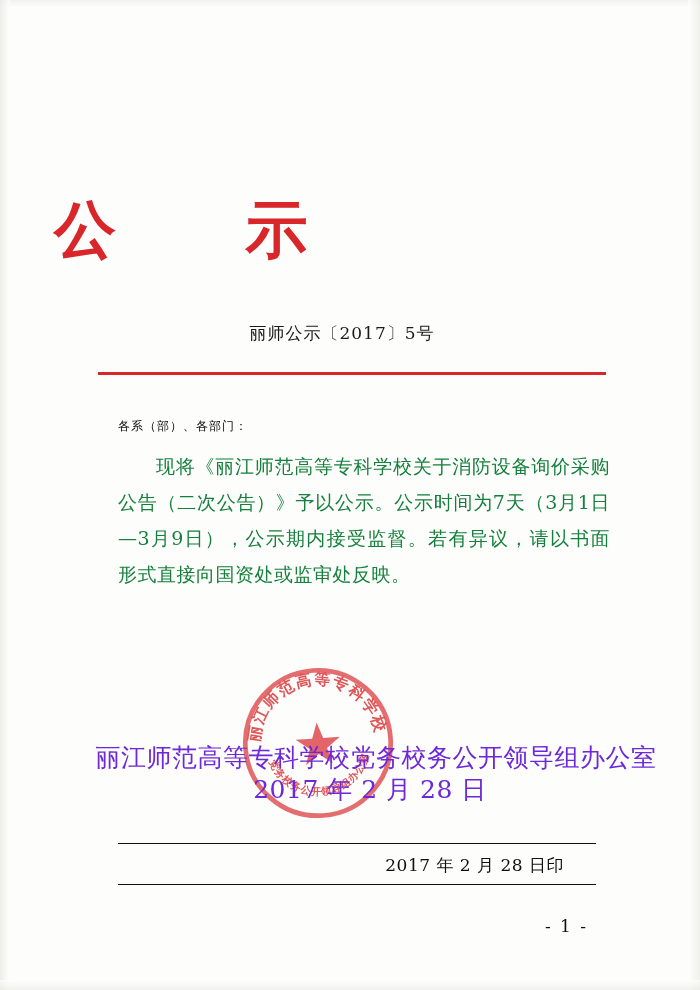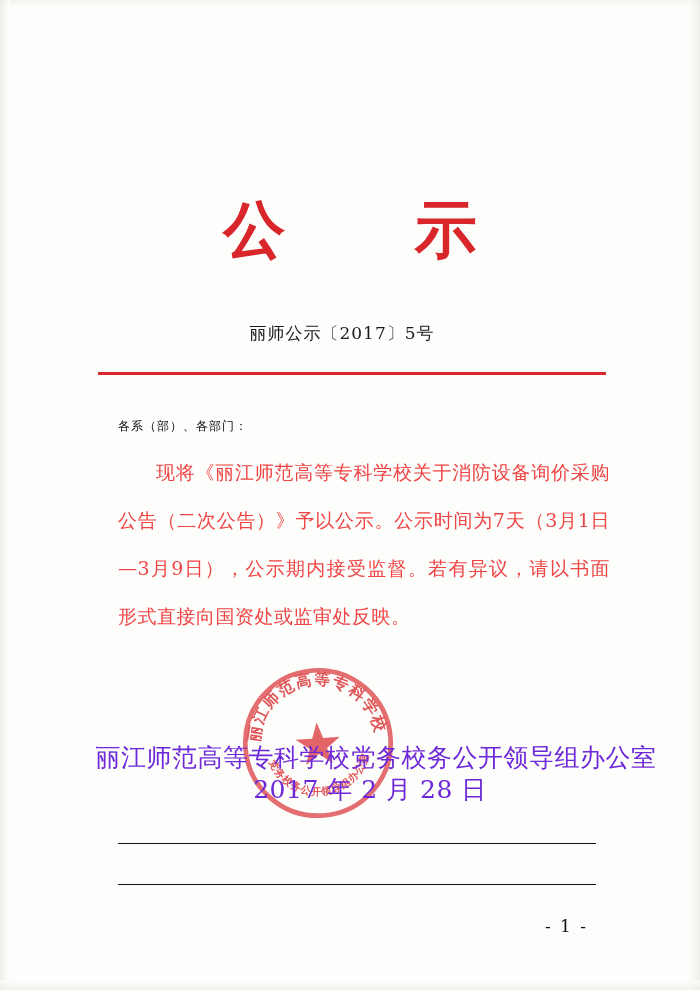--- a/index.html
+++ b/index.html
@@ -51,21 +51,21 @@
     width: 700px; height: 10px;
     background: linear-gradient(to top, #eaeae4, #ffffff);
     opacity: .6;
   }
 
   .doc-title {
     position: absolute;
     top: 196px;
     left: 0;
     width: 700px;
-    text-align: center;
+    text-align: left;
     color: #d8262a;
     font-family: "DejaVu Serif", "Liberation Serif", serif;
     font-weight: bold;
     font-size: 62px;
     letter-spacing: 54px;
     text-indent: 54px;
     line-height: 1.1;
   }
 
   .doc-number {
@@ -96,22 +96,22 @@
     color: #0d0d0d;
     letter-spacing: 1px;
   }
 
   .body-text {
     position: absolute;
     top: 448px;
     left: 118px;
     width: 492px;
     font-size: 19px;
-    line-height: 48px;
-    color: #ef4444;
+    line-height: 36px;
+    color: #15803d;
     text-indent: 38px;
     text-align: justify;
     letter-spacing: .5px;
   }
 
   .phone-block {
     position: absolute;
     top: 585px;
     left: 172px;
     font-size: 19px;
@@ -225,17 +225,18 @@
     </text>
     <polygon points="100,74 107,94 128,94 111,107 117,127 100,114 83,127 89,107 72,94 93,94" fill="#d8262a" opacity="0.9"></polygon>
   </svg>
 
   <div class="signature-block">
     <div class="sig-org">丽江师范高等专科学校党务校务公开领导组办公室</div>
     <div class="sig-date">2017 年 2 月 28 日</div>
   </div>
 
   <div class="footer-rule"></div>
+  <div class="footer-right">2017 年 2 月 28 日印</div>
   <div class="footer-rule-2"></div>
 
   <div class="page-number">- 1 -</div>
 
 </div>
 
 </body></html>

